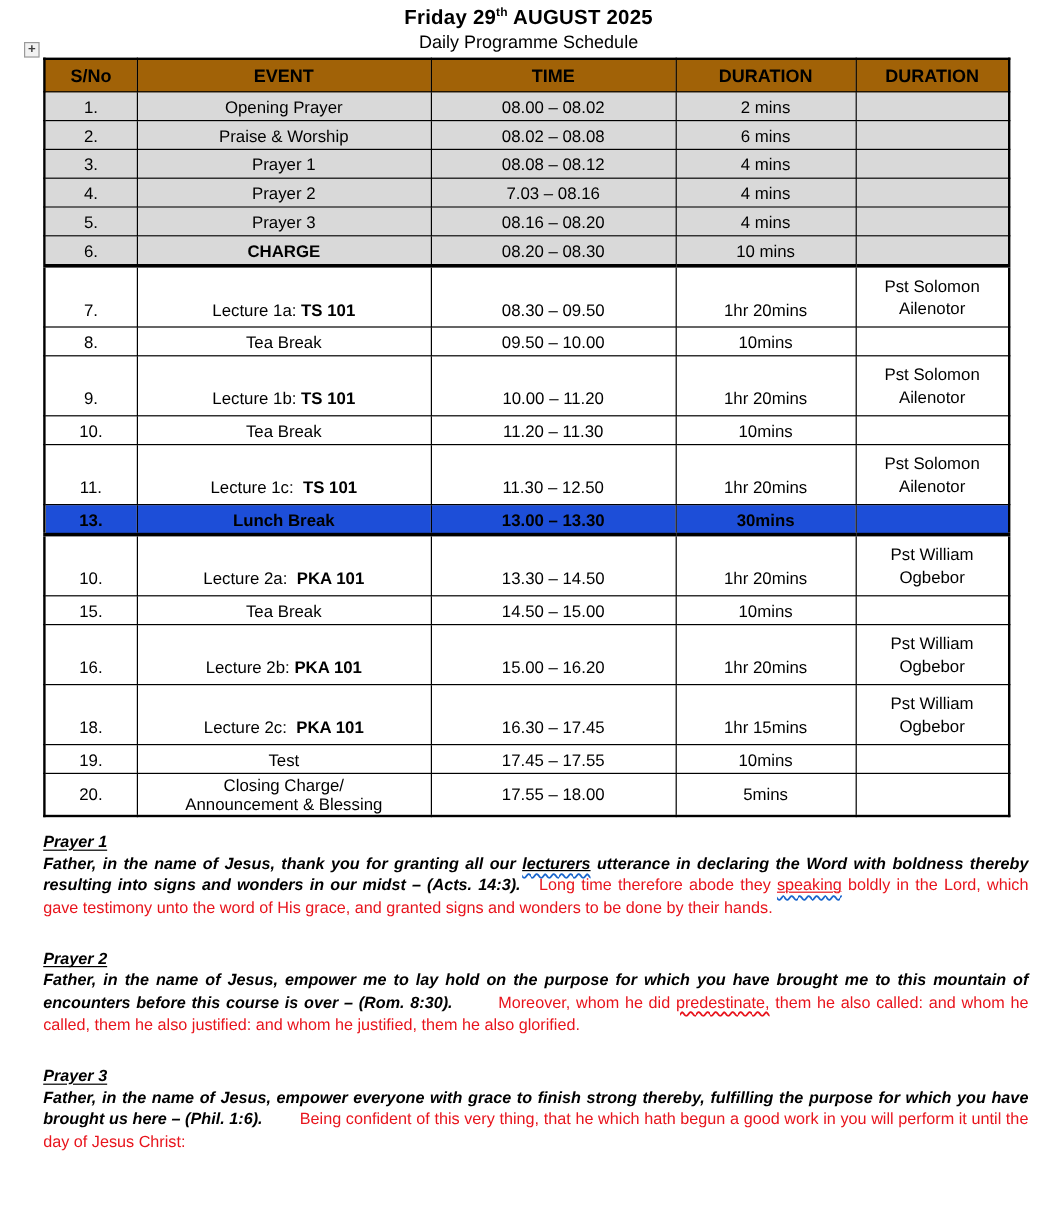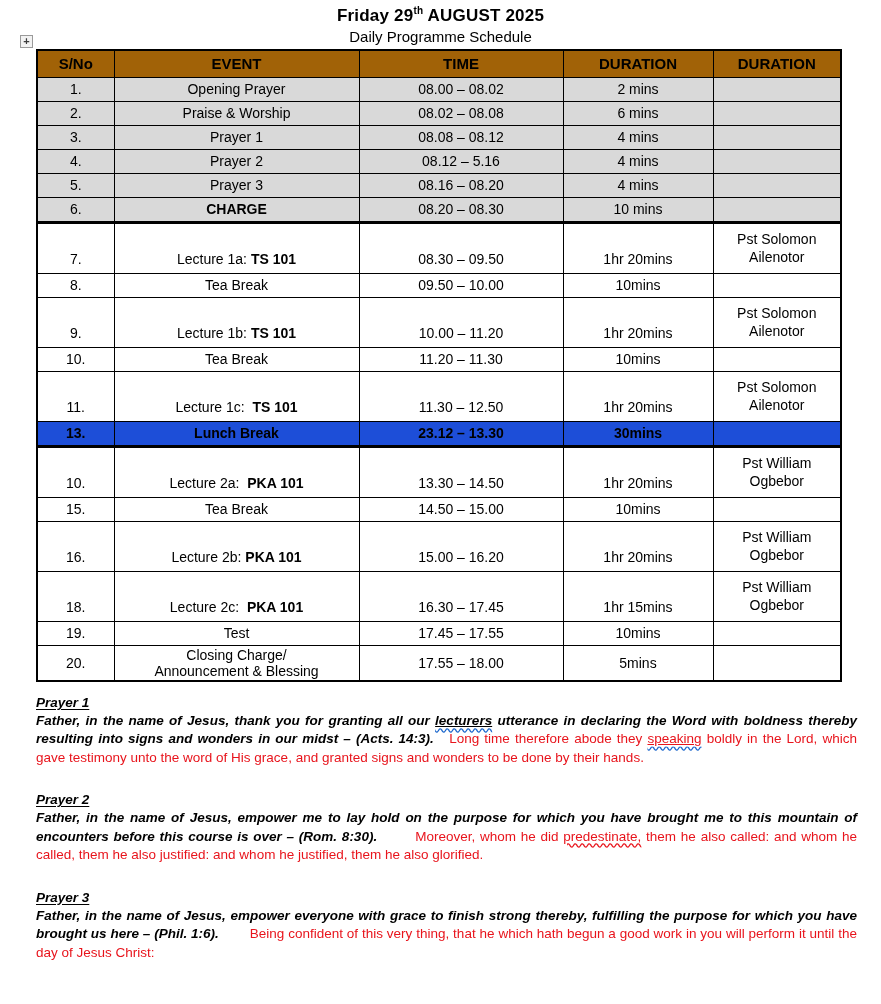--- a/index.html
+++ b/index.html
@@ -114,21 +114,21 @@
         <tr class="shade">
           <td class="sno">3.</td>
           <td class="event"><span>Prayer 1</span></td>
           <td class="time">08.08 – 08.12</td>
           <td class="duration">4 mins</td>
           <td class="minister"></td>
         </tr>
         <tr class="shade">
           <td class="sno">4.</td>
           <td class="event"><span>Prayer 2</span></td>
-          <td class="time">08.12 – 5.16</td>
+          <td class="time">7.03 – 08.16</td>
           <td class="duration">4 mins</td>
           <td class="minister"></td>
         </tr>
         <tr class="shade">
           <td class="sno">5.</td>
           <td class="event"><span>Prayer 3</span></td>
           <td class="time">08.16 – 08.20</td>
           <td class="duration">4 mins</td>
           <td class="minister"></td>
         </tr>
@@ -170,21 +170,21 @@
         <tr class="tall">
           <td class="sno">11.</td>
           <td class="event"><span>Lecture 1c:&nbsp; </span><b>TS 101</b></td>
           <td class="time">11.30 – 12.50</td>
           <td class="duration">1hr 20mins</td>
           <td class="minister">Pst Solomon Ailenotor</td>
         </tr>
         <tr class="dark thick-bottom">
           <td class="sno">13.</td>
           <td class="event"><b>Lunch Break</b></td>
-          <td class="time">23.12 – 13.30</td>
+          <td class="time">13.00 – 13.30</td>
           <td class="duration">30mins</td>
           <td class="minister"></td>
         </tr>
         <tr class="tall">
           <td class="sno">10.</td>
           <td class="event"><span>Lecture 2a:&nbsp; </span><b>PKA 101</b></td>
           <td class="time">13.30 – 14.50</td>
           <td class="duration">1hr 20mins</td>
           <td class="minister">Pst William Ogbebor</td>
         </tr>

